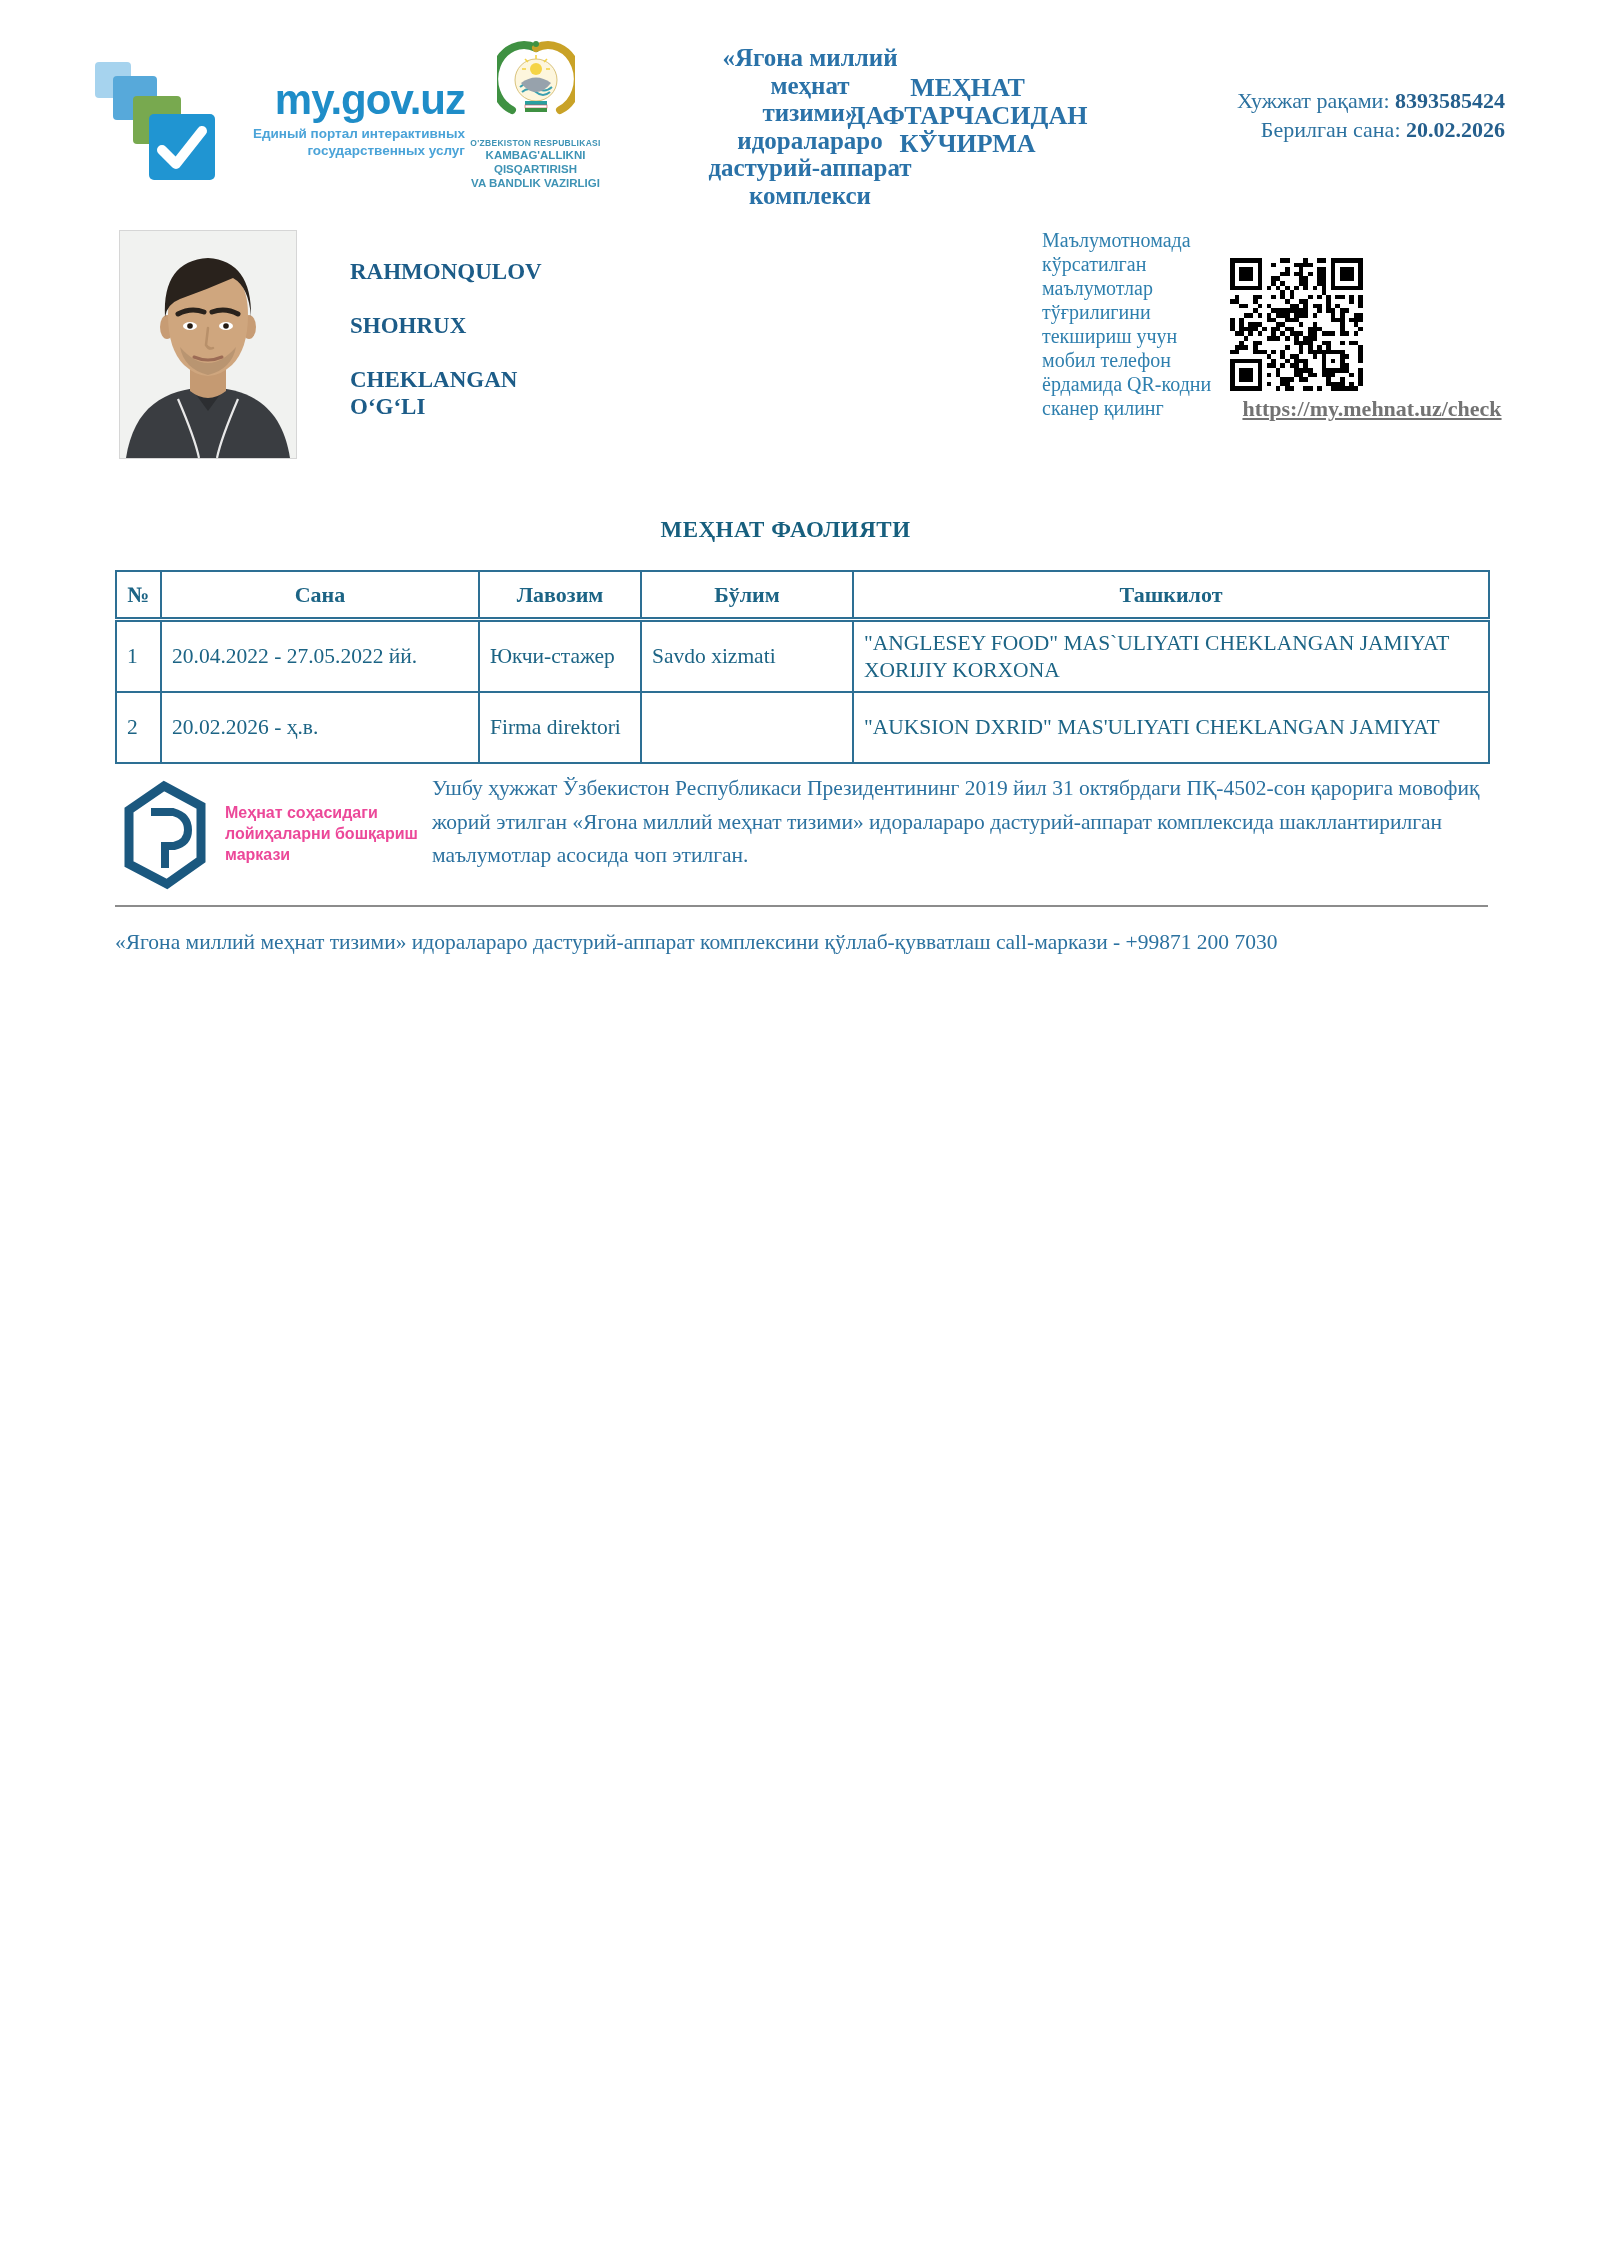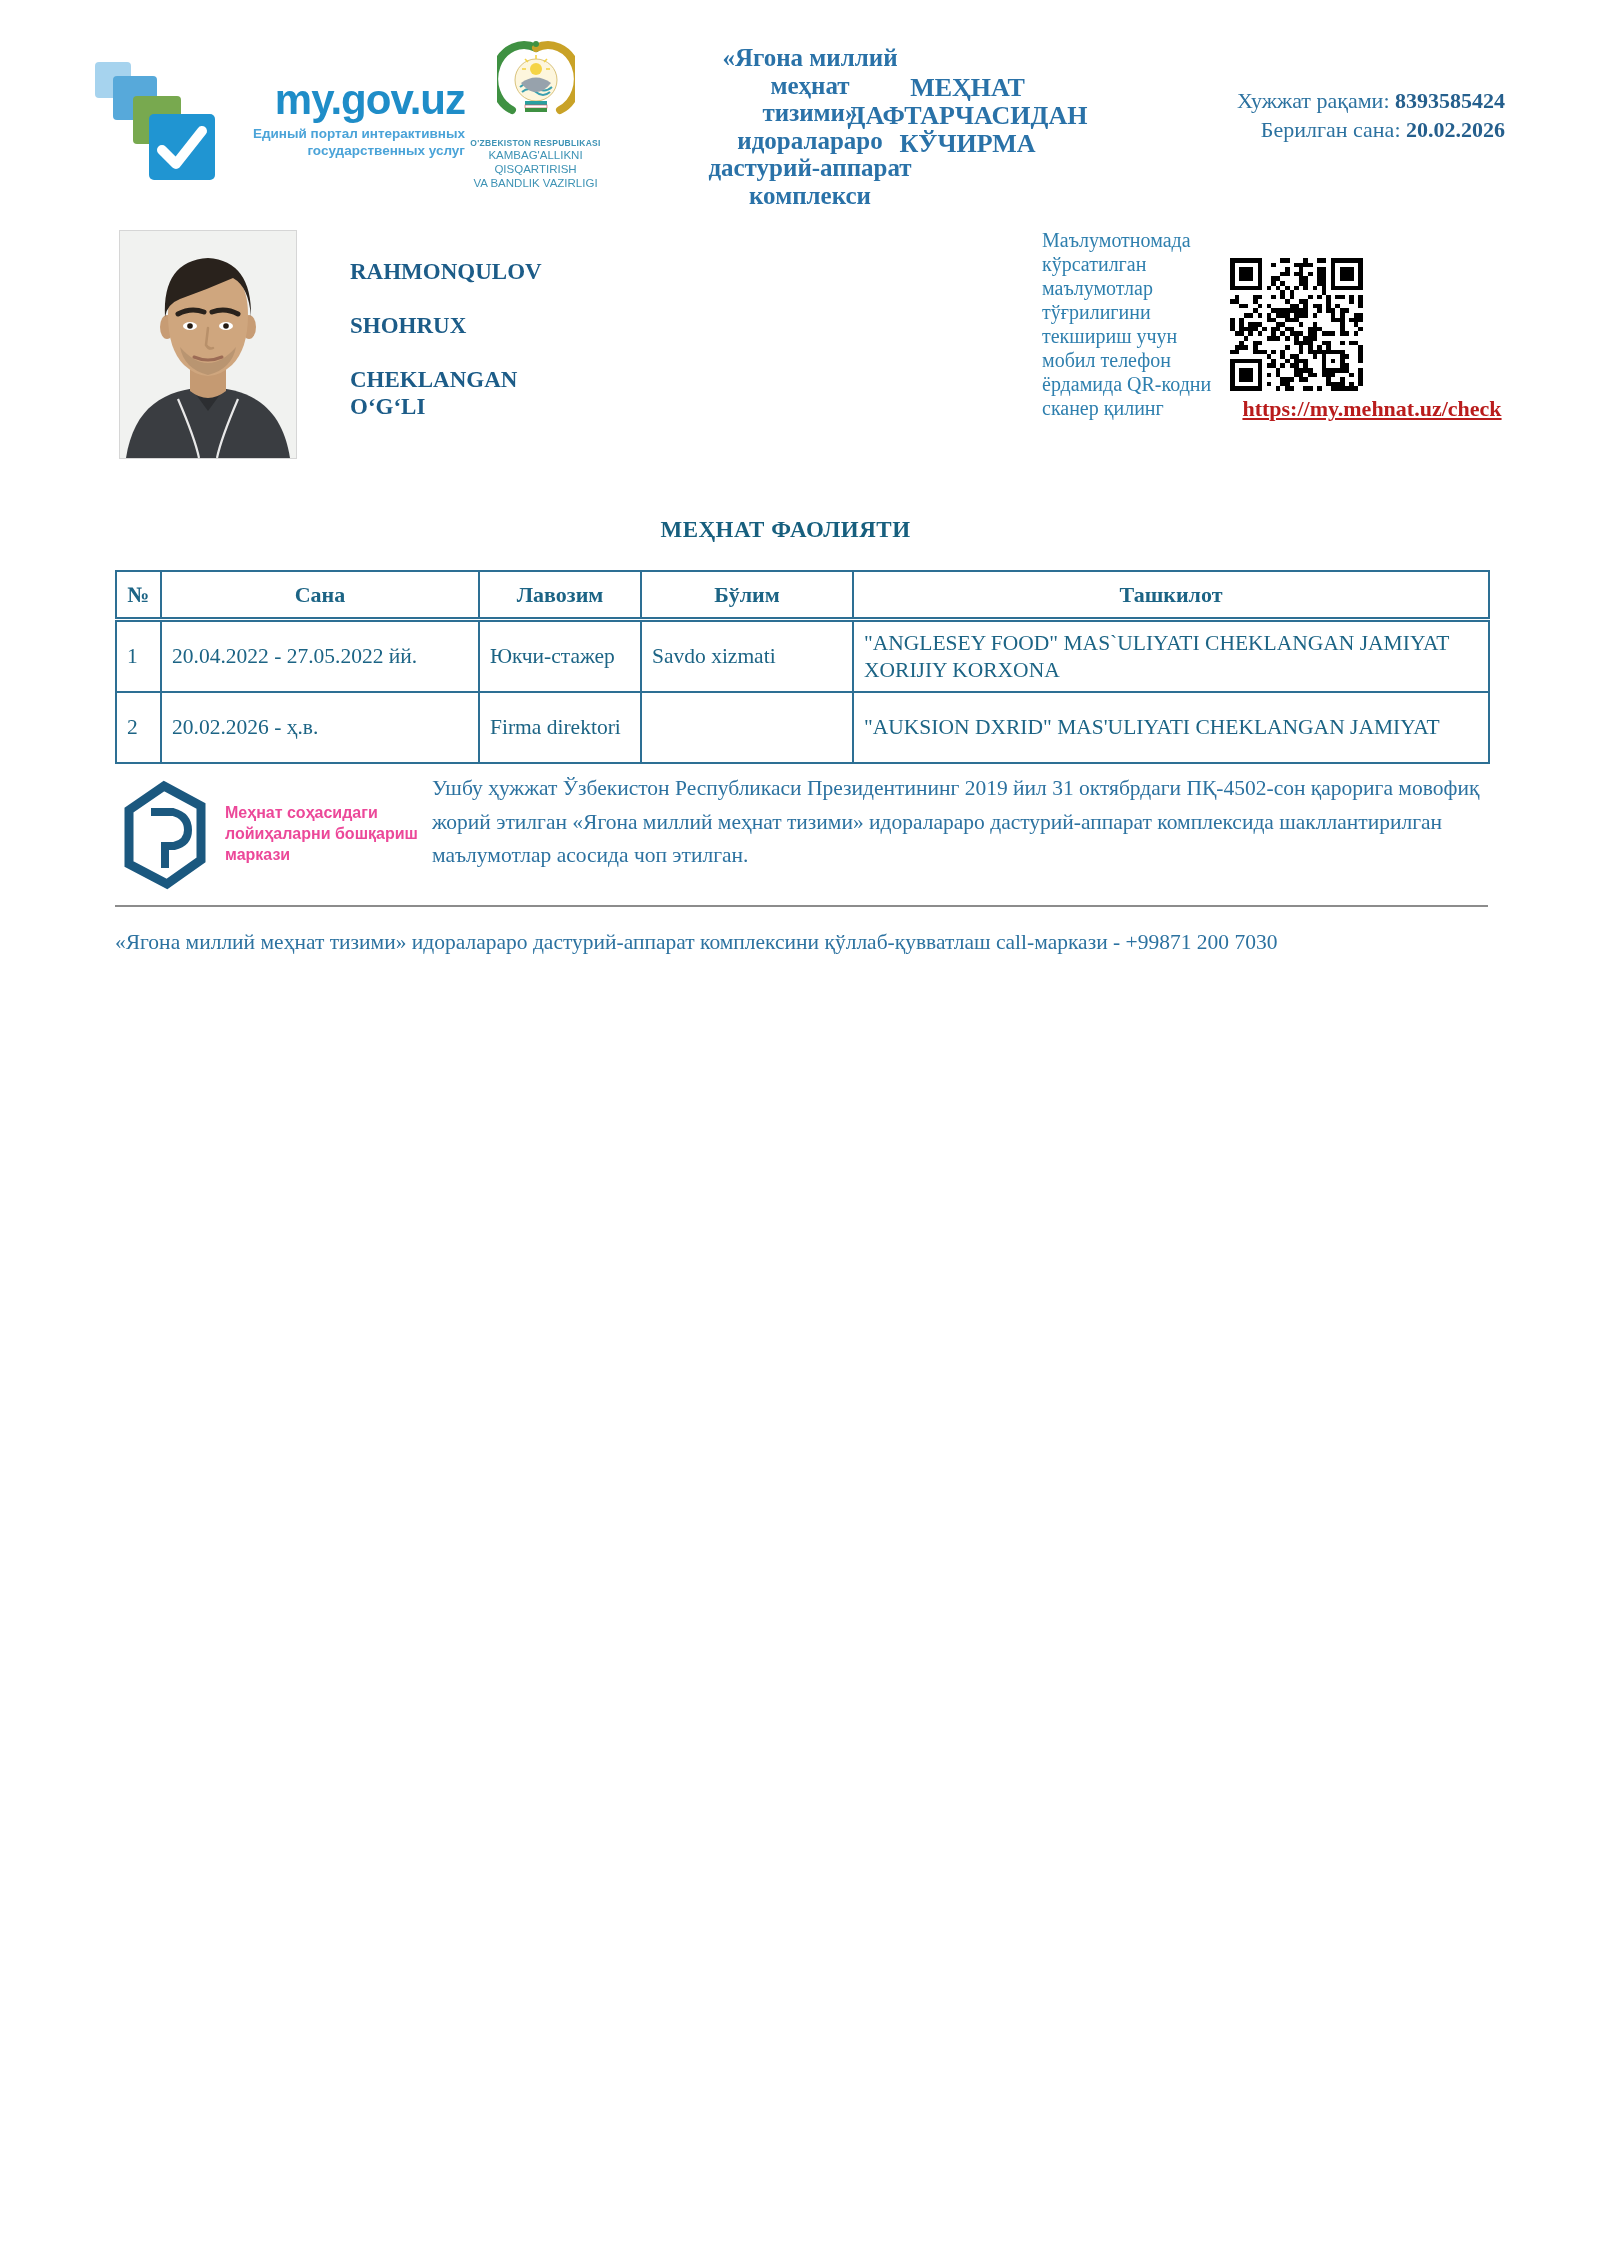--- a/index.html
+++ b/index.html
@@ -14,41 +14,41 @@
   .sq2{left:18px;top:16px;width:44px;height:44px;background:#57a9da;}
   .sq3{left:38px;top:36px;width:48px;height:48px;background:#78a94f;}
   .sq4{left:54px;top:54px;width:66px;height:66px;background:#2095d2;border-radius:5px;}
   .mygov-text{position:absolute;left:140px;top:18px;width:230px;font-family:"Liberation Sans",sans-serif;}
   .mygov-word{font-size:42px;font-weight:bold;color:#1f8dc8;letter-spacing:-1px;line-height:44px;}
   .mygov-tag{font-size:13.5px;font-weight:bold;color:#4aa3d8;line-height:17px;margin-top:3px;}
 
   .arms-block{left:448px;top:38px;width:175px;text-align:center;font-family:"Liberation Sans",sans-serif;}
   .arms-svg{display:block;margin:0 auto;}
   .arms-line1{font-size:8.5px;font-weight:bold;color:#3e93b5;letter-spacing:.3px;margin-top:2px;}
-  .arms-line2{font-size:11.5px;font-weight:normal;color:#3e93b5;line-height:14px;}
+  .arms-line2{font-size:11.5px;font-weight:bold;color:#3e93b5;line-height:14px;}
 
   .system-title{left:628px;top:44px;width:364px;text-align:center;font-size:25px;font-weight:bold;
                 color:#2a72a8;line-height:27.5px;}
   .doc-title{left:825px;top:74px;width:285px;text-align:center;font-size:26px;font-weight:bold;
              color:#2a72a8;line-height:28px;}
   .doc-meta{right:95px;top:86px;width:420px;text-align:right;font-size:22px;line-height:29px;color:#2c72a0;}
   .doc-meta b{color:#255f8d;}
 
   
   .photo{left:119px;top:230px;width:176px;height:227px;border:1px solid #d6d6d6;background:#f1f2f0;}
   .names{left:350px;top:258px;width:185px;font-size:23px;font-weight:bold;color:#1c5c88;line-height:27px;}
   .names .nm{margin-bottom:27px;}
   .details{left:534px;top:288px;width:420px;font-size:22px;line-height:26.8px;color:#2c72a0;}
   .details b{color:#255f8d;}
 
   .qr-instruction{left:1042px;top:228px;width:188px;font-size:20px;line-height:24px;color:#2e7fae;}
   .qr-code{left:1230px;top:258px;width:133px;height:133px;}
   .qr-link{left:1222px;top:396px;width:300px;text-align:center;font-size:22px;font-weight:bold;
            white-space:nowrap;}
-  .qr-link a{color:#b91c1c;}
+  .qr-link a{color:#737373;}
 
   
   .activity-title{left:99px;top:517px;width:1373px;text-align:center;font-size:23px;font-weight:bold;
                   color:#175f7e;letter-spacing:.5px;}
   .tbl-wrap{left:115px;top:570px;width:1373px;}
   table.activity{border-collapse:collapse;table-layout:fixed;width:1373px;color:#1c6485;}
   table.activity th,table.activity td{border:2px solid #2d6f94;}
   table.activity th{font-size:22px;font-weight:bold;text-align:center;height:41px;padding:2px 4px;
                     border-bottom:5px double #2d6f94;}
   table.activity td{font-size:21.5px;line-height:27px;padding:4px 10px;vertical-align:middle;height:61px;}

